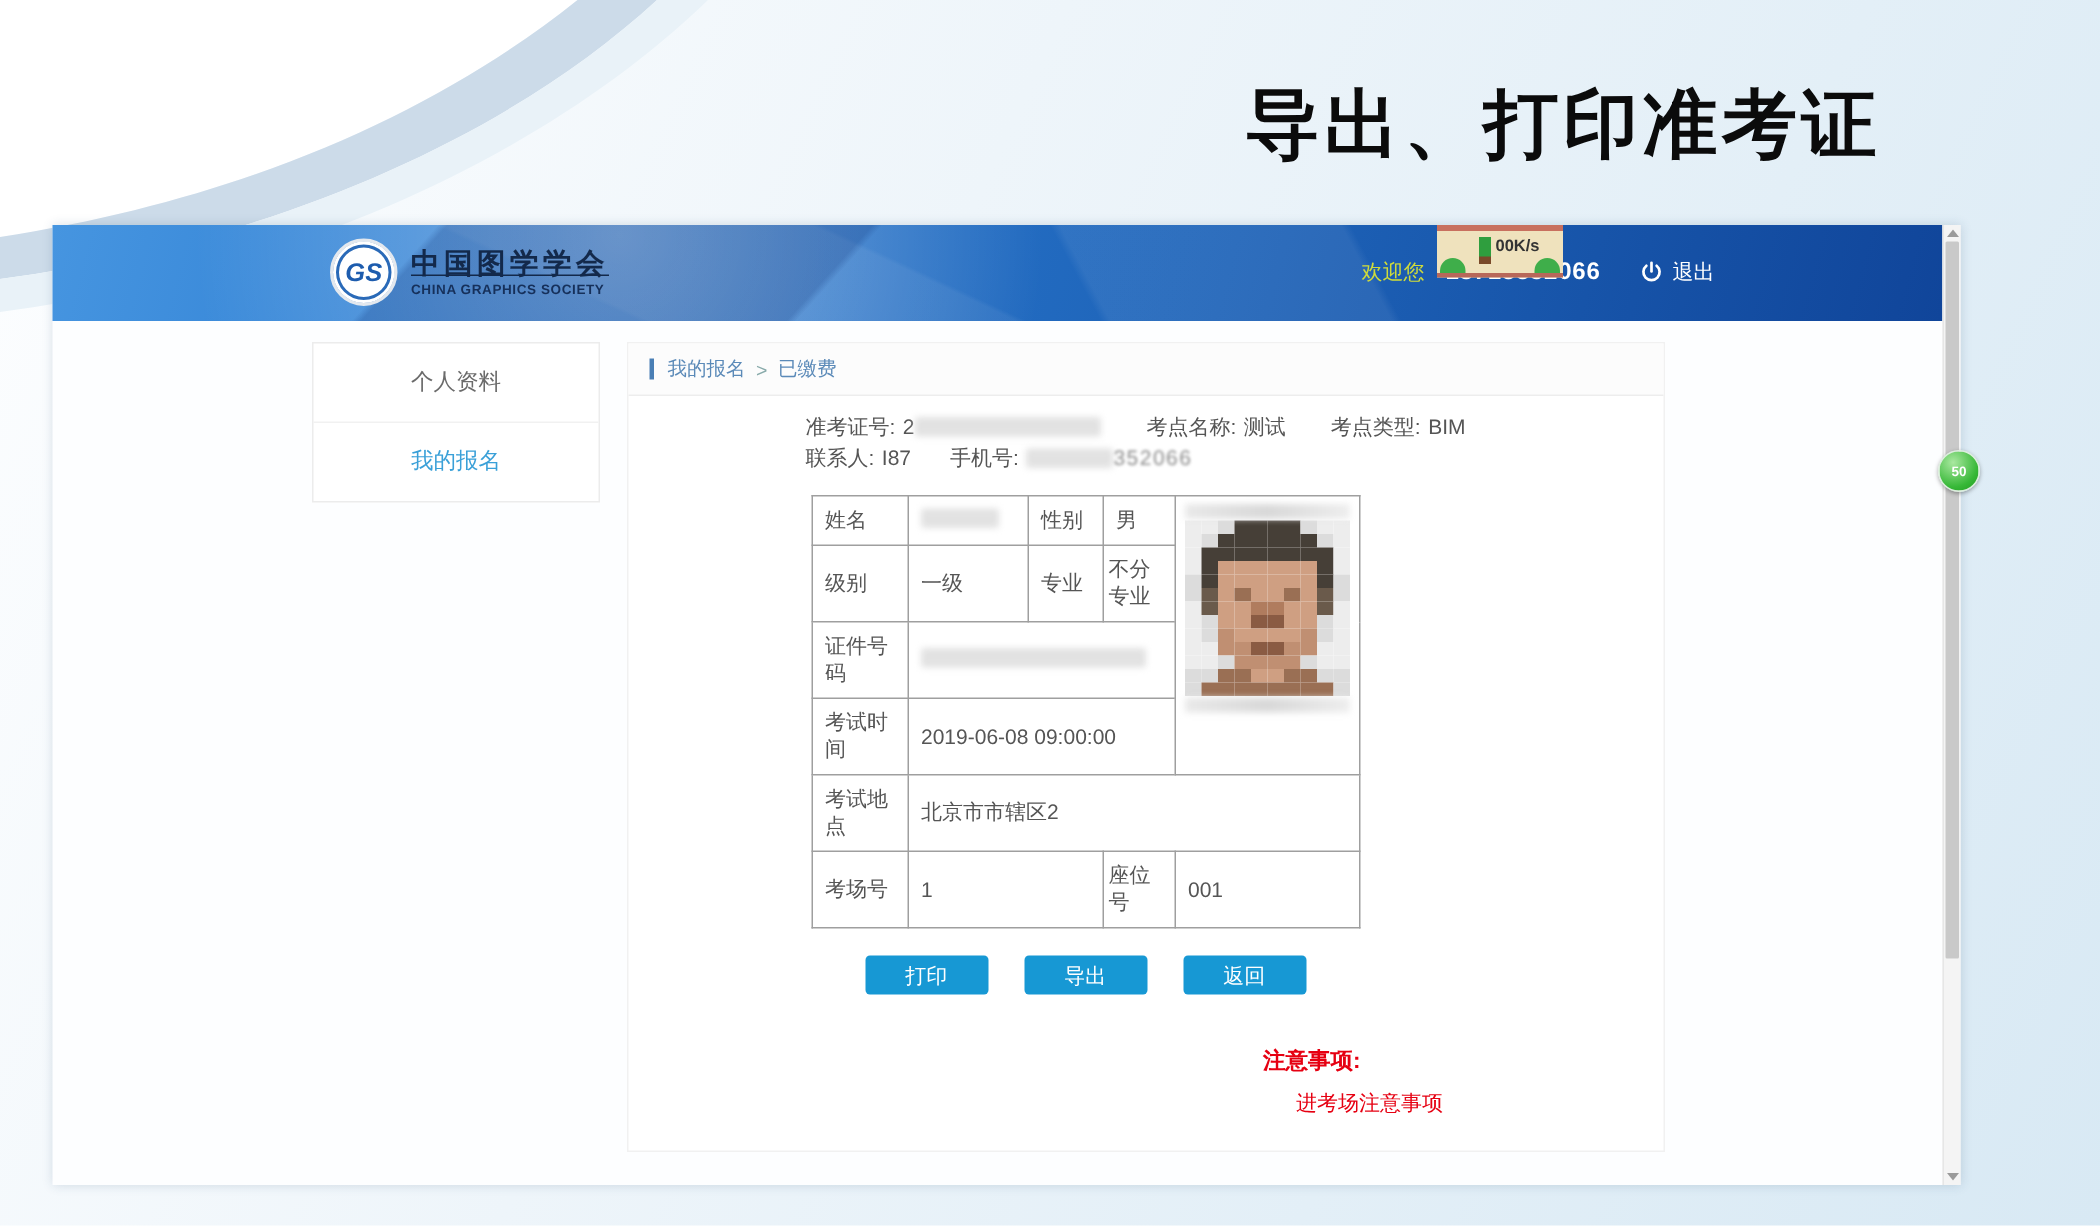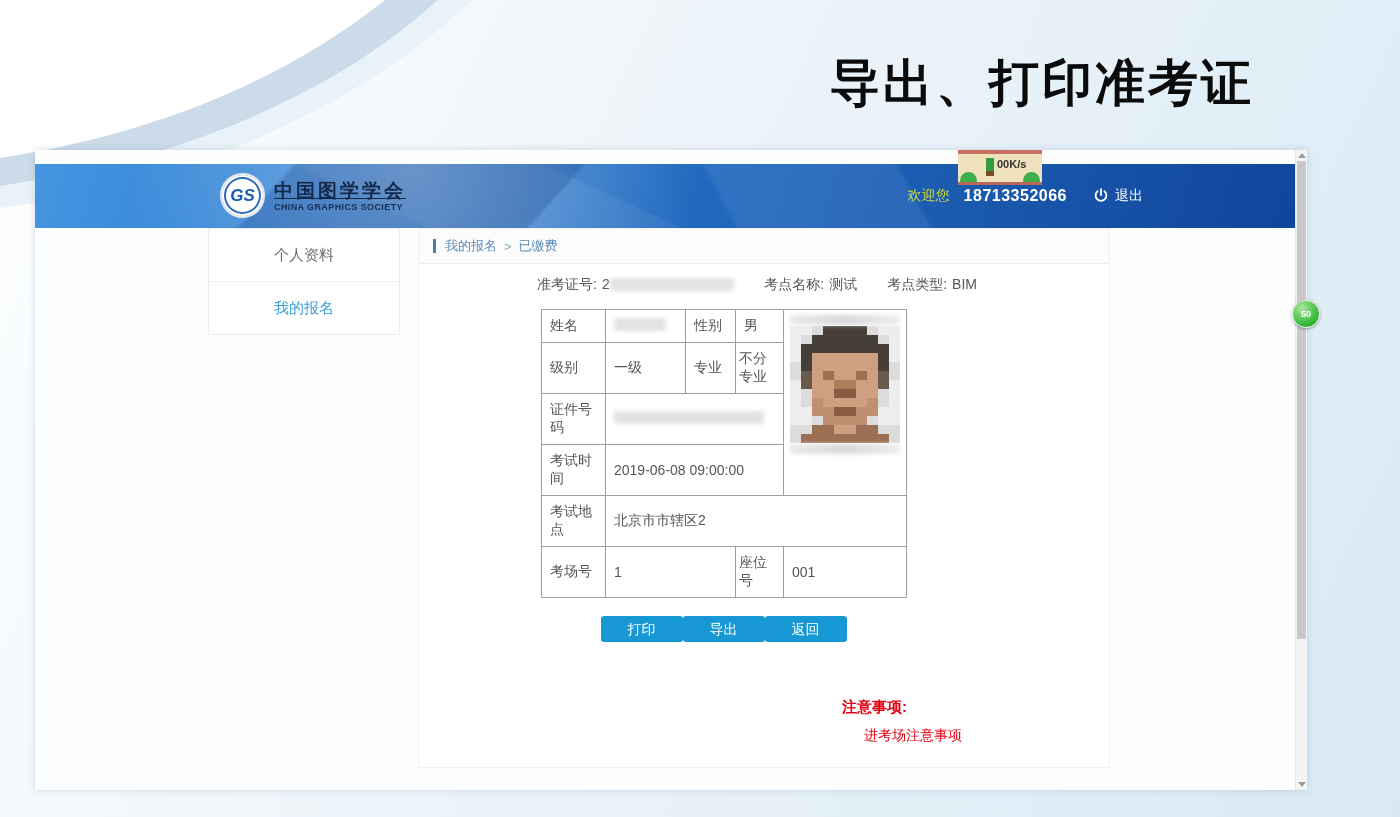--- a/index.html
+++ b/index.html
@@ -13,21 +13,21 @@
     position:absolute;left:830px;top:50px;font-size:50px;color:#0b0b0b;
     letter-spacing:3px;font-weight:600;white-space:nowrap;
   }
   
   .screenshot{
     position:absolute;left:35px;top:150px;width:1272px;height:640px;
     background:#fdfeff;box-shadow:0 0 7px rgba(40,70,110,.18);
   }
   
   .app-header{
-    position:absolute;left:0;top:14px;width:1260px;height:64px;overflow:hidden;
+    position:absolute;left:0;top:0;width:1260px;height:64px;overflow:hidden;
     background:
       radial-gradient(circle at 30% 10%,rgba(255,255,255,.38),rgba(255,255,255,0) 32%),
       linear-gradient(105deg,#4695e0 0%,#2a7ad0 28%,#1e63b8 62%,#10459a 100%);
   }
   .app-header::before{
     content:"";position:absolute;inset:0;
     background:
       linear-gradient(62deg,transparent 54%,rgba(255,255,255,.07) 54.5%,rgba(255,255,255,.07) 69%,transparent 69.5%),
       linear-gradient(-48deg,transparent 58%,rgba(0,30,100,.20) 58.5%,rgba(0,30,100,.20) 80%,transparent 80.5%),
       linear-gradient(25deg,transparent 28%,rgba(255,255,255,.06) 28.5%,rgba(255,255,255,.06) 46%,transparent 46.5%);
@@ -79,21 +79,21 @@
   .gap30{margin-left:30px;} .gap26{margin-left:26px;}
   .semi-blur{filter:blur(1px);color:#8a8a8a;letter-spacing:1px;}
   
   .ticket-table{margin:14px 0 0 122px;border-collapse:collapse;table-layout:fixed;width:365px;font-size:14px;color:#555;}
   .ticket-table td{border:1px solid #9f9f9f;padding:7px 8px;vertical-align:middle;word-break:break-all;}
   .ticket-table td.tight{padding:7px 3px;}
   .photo-cell{padding:4px !important;vertical-align:top !important;}
   .photo-blur{height:10px;margin:1px 2px;background:linear-gradient(90deg,#e9e9e9,#d8d8d8,#eee);filter:blur(2px);}
   #pixel-face{display:grid;grid-template-columns:repeat(10,11px);grid-auto-rows:9px;margin:0 auto;width:110px;}
   
-  .btn-row{width:365px;margin:18px 0 0 122px;display:flex;justify-content:center;}
+  .btn-row{width:365px;margin:18px 0 0 122px;display:flex;justify-content:center;gap:24px;}
   .btn{width:82px;height:26px;background:#1798d4;color:#fff;font-size:14px;border:none;border-radius:3px;cursor:pointer;font-family:inherit;line-height:24px;}
   
   .notes{position:absolute;left:423px;top:424px;font-size:15px;color:#e60012;}
   .notes-title{font-weight:bold;}
   .notes-link{display:block;margin:10px 0 0 22px;font-size:14px;color:#e60012;cursor:pointer;}
   
   .scrollbar{position:absolute;right:0;top:0;width:12px;height:640px;background:#f4f4f4;border-left:1px solid #e6e6e6;box-sizing:border-box;cursor:pointer;}
   .sb-arrow{position:absolute;left:2px;width:0;height:0;border-left:4px solid transparent;border-right:4px solid transparent;}
   .sb-up{top:3px;border-bottom:5px solid #9a9a9a;}
   .sb-down{bottom:3px;border-top:5px solid #9a9a9a;}
@@ -170,20 +170,27 @@
 
       <div class="info">
         <div class="info-line">
           <span class="ilbl">准考证号:</span>
           <span>2</span>
           <span class="blur-chip w140"></span>
           <span class="ilbl gap30">考点名称:</span>
           <span>测试</span>
           <span class="ilbl gap30">考点类型:</span>
           <span>BIM</span>
+        </div>
+        <div class="info-line">
+          <span class="ilbl">联系人:</span>
+          <span>I87</span>
+          <span class="ilbl gap26">手机号:</span>
+          <span class="blur-chip w58"></span>
+          <span class="semi-blur">352066</span>
         </div>
       </div>
 
       <table class="ticket-table">
         <colgroup>
             <col style="width:64px">
             <col style="width:80px">
             <col style="width:50px">
             <col style="width:48px">
             <col style="width:123px">

